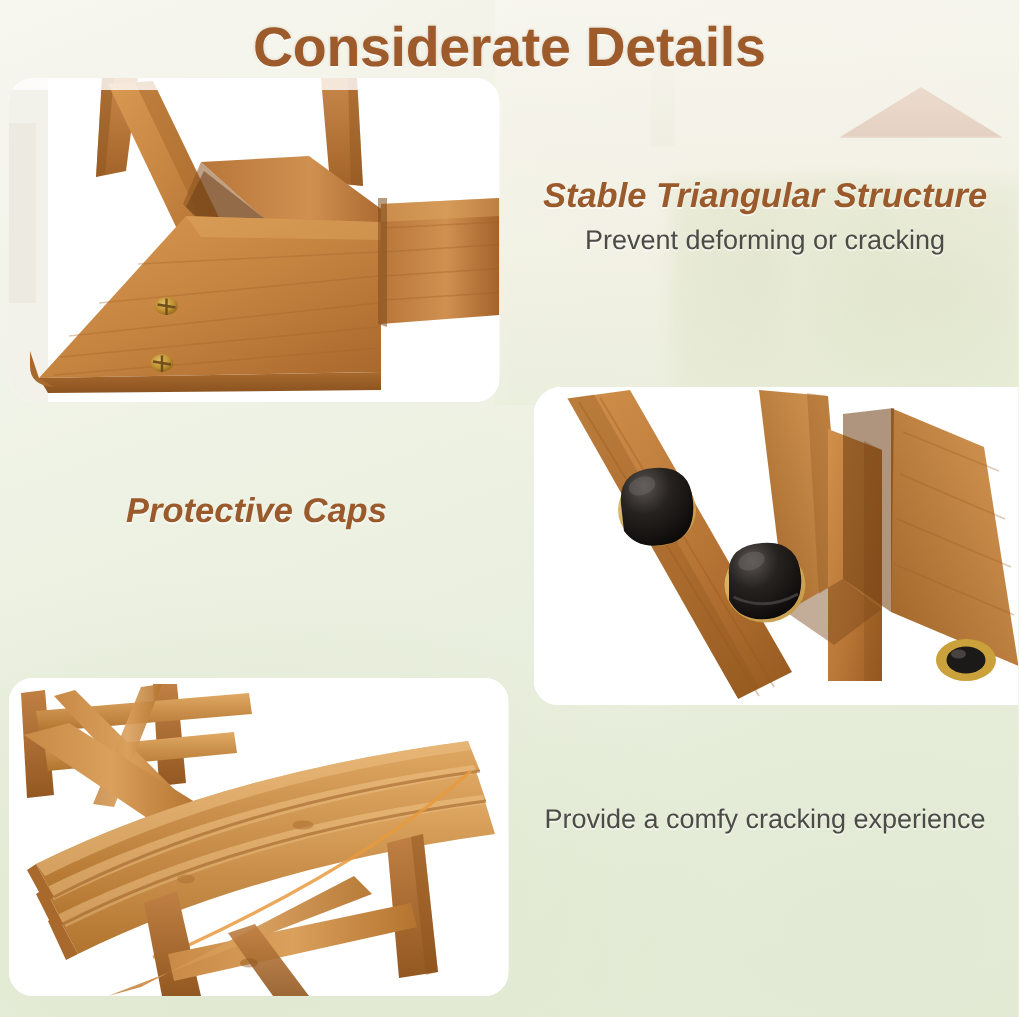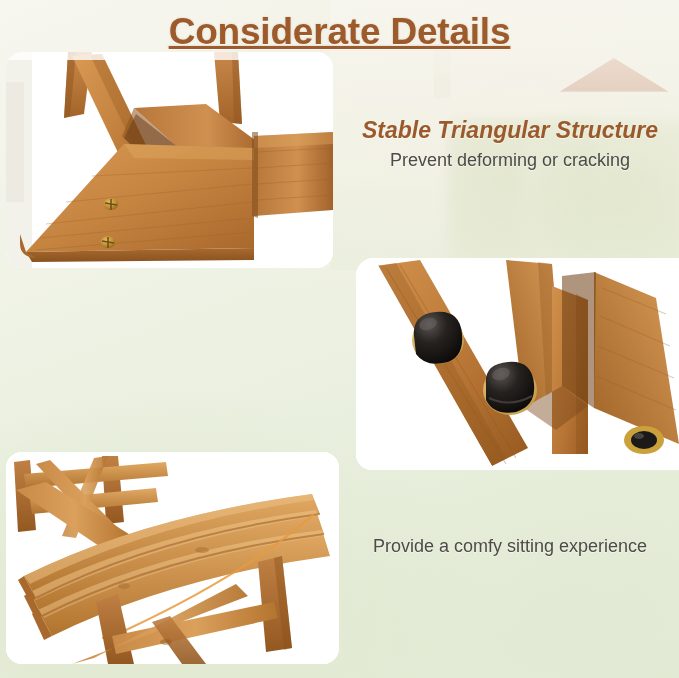--- a/index.html
+++ b/index.html
@@ -46,21 +46,20 @@
   }
 
   
   .title{
     position:absolute;left:0;right:0;top:11px;
     text-align:center;
     font-size:37px;font-weight:bold;letter-spacing:-.2px;
     color:#9d5a2a;
     text-shadow:0 1px 0 rgba(255,255,255,.75), 0 0 2px rgba(120,63,24,.25);
     z-index:7;
-    text-decoration:underline;
   }
 
   
   .panel{position:absolute;overflow:hidden;z-index:4;}
   .panel svg{display:block;width:100%;height:100%;}
 
   #panel-triangular{left:6px;top:52px;width:327px;height:216px;border-radius:16px 16px 16px 18px;background:#fff;}
   #panel-caps{left:356px;top:258px;width:323px;height:212px;border-radius:18px 0 0 16px;background:#fff;}
   #panel-seats{left:6px;top:452px;width:333px;height:212px;border-radius:16px;background:#fff;}
 
@@ -253,20 +252,21 @@
 
       <g>
         <ellipse cx="288" cy="182" rx="20" ry="14" fill="#caa13a"></ellipse>
         <ellipse cx="288" cy="182" rx="13" ry="9" fill="#1c1a18"></ellipse>
         <ellipse cx="283" cy="178" rx="5" ry="3" fill="#5b5553" opacity=".7"></ellipse>
       </g>
     </svg>
   </div>
 
   <div class="textblock" id="text-caps">
+    <div class="tb-head">Protective Caps</div>
   </div>
 
   <div class="panel" id="panel-seats">
     <svg viewBox="0 0 333 212" preserveAspectRatio="xMidYMid slice">
       <defs>
         <linearGradient id="sW1" x1="0" y1="0" x2="1" y2="0">
           <stop offset="0" stop-color="#c98a47"></stop>
             <stop offset=".5" stop-color="#daa05c"></stop>
             <stop offset="1" stop-color="#b4742f"></stop>
         </linearGradient>
@@ -323,16 +323,16 @@
 
       <path d="M146 170 L164 164 L200 212 L176 212 Z" fill="url(#sW3)" opacity=".9"></path>
 
       <ellipse cx="196" cy="98" rx="7" ry="3" fill="#a3632a" opacity=".45"></ellipse>
       <ellipse cx="118" cy="134" rx="6" ry="3" fill="#a3632a" opacity=".4"></ellipse>
       <ellipse cx="160" cy="190" rx="6" ry="3" fill="#8f561f" opacity=".45"></ellipse>
     </svg>
   </div>
 
   <div class="textblock" id="text-seats">
-    <div class="tb-sub">Provide a comfy sitting experience</div>
+    <div class="tb-sub">Provide a comfy cracking experience</div>
   </div>
 
 </div>
 
 </body></html>

